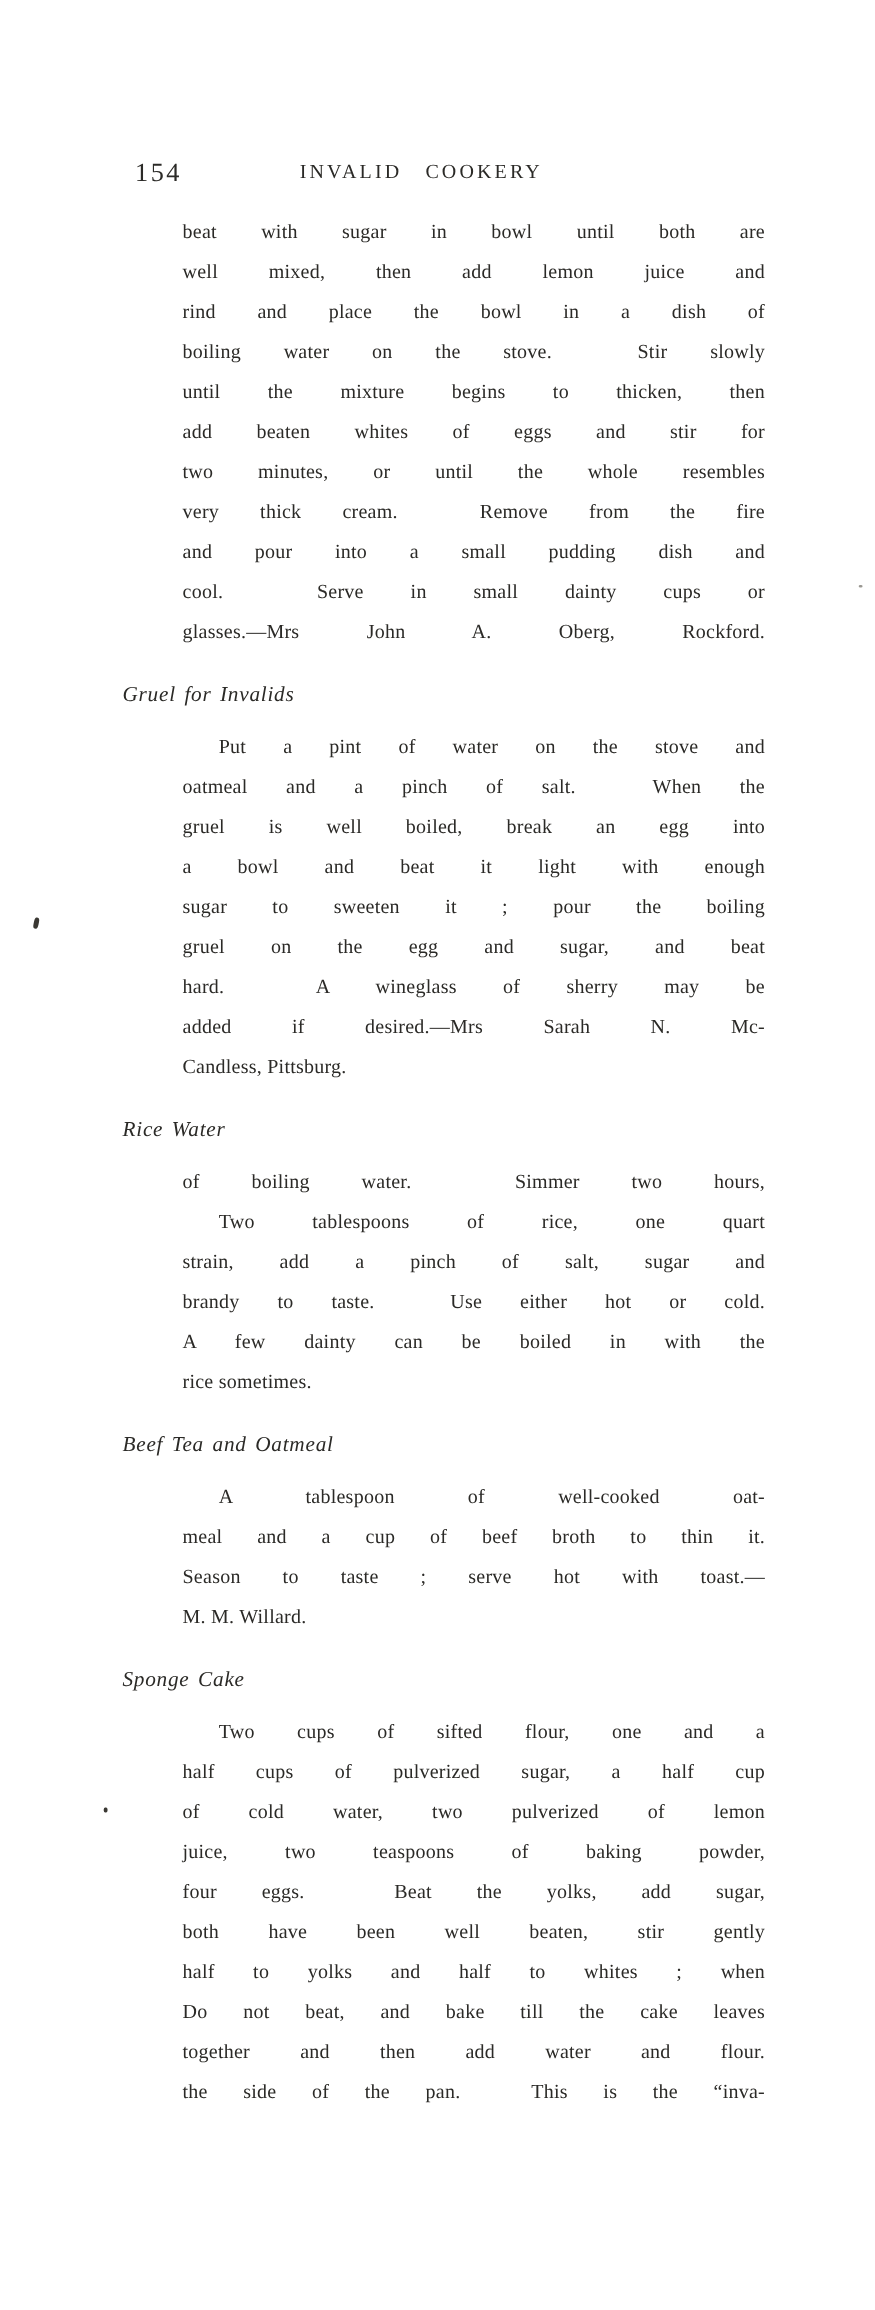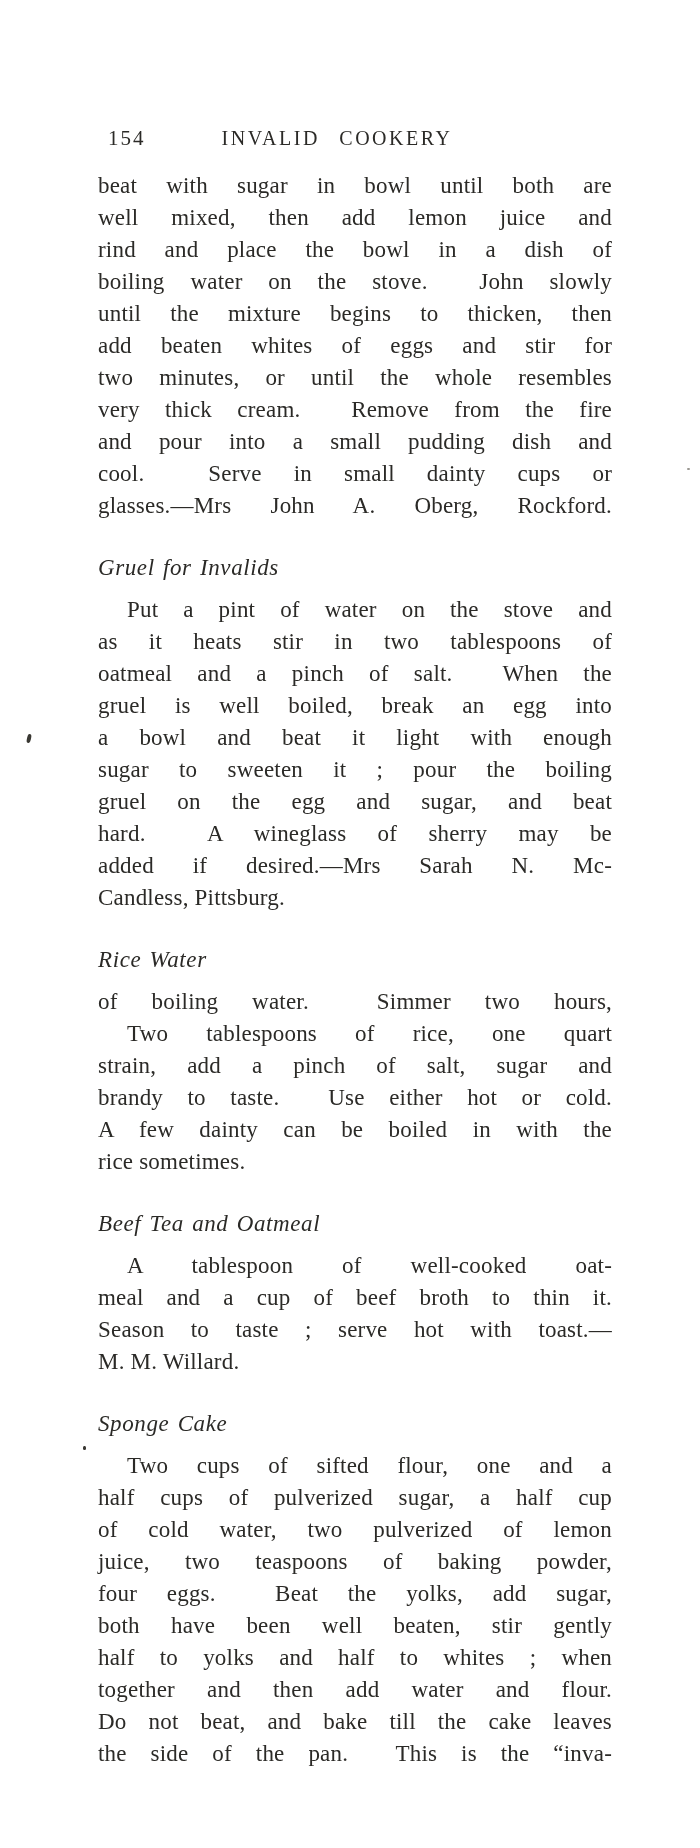--- a/index.html
+++ b/index.html
@@ -31,47 +31,48 @@
     left: 10px; top: 0;
     font-size: 21px;
     letter-spacing: 2px;
   }
   .running-title {
     display: block;
     text-align: center;
     transform: translateX(-18px);
     letter-spacing: 2.5px;
     word-spacing: 12px;
-    font-size: 20px;
+    font-size: 16px;
   }
   #content {
     margin: 20px 88px 0 98px; 
     width: 514px;
   }
   .paragraph { margin: 0; }
   .text-line {
-    font-size: 23px;
+    font-size: 16px;
     line-height: 32px;
     white-space: pre-wrap;
     letter-spacing: 0.2px;
+    margin-left: 48px;
   }
   .line-just {
     text-align: justify;
     text-align-last: justify;
   }
   .line-left {
     text-align: center;
     text-align-last: left;
   }
   .indent { text-indent: 29px; }
   .recipe-heading {
     font-style: italic;
-    font-size: 23px;
+    font-size: 17px;
     line-height: 32px;
-    margin: 30px 0 10px 0;
+    margin: 18px 0 10px 0;
     letter-spacing: 0.6px;
     word-spacing: 2px;
   }
   .speck {
     position: absolute;
     background: #3a3833;
     border-radius: 40%;
   }
   .speck-1 { left: 27px; top: 608px; width: 4px; height: 9px; transform: rotate(12deg); }
   .speck-2 { left: 83px; top: 1320px; width: 3px; height: 4px; }
@@ -84,33 +85,32 @@
   <header class="page-header">
     <span class="pagenum">154</span>
     <span class="running-title">INVALID COOKERY</span>
   </header>
 
   <div id="content">
       <div class="paragraph">
         <div class="text-line line-just">beat with sugar in bowl until both are</div>
         <div class="text-line line-just">well mixed, then add lemon juice and</div>
         <div class="text-line line-just">rind and place the bowl in a dish of</div>
-        <div class="text-line line-just">boiling water on the stove.  John slowly</div>
+        <div class="text-line line-just">boiling water on the stove.  Stir slowly</div>
         <div class="text-line line-just">until the mixture begins to thicken, then</div>
         <div class="text-line line-just">add beaten whites of eggs and stir for</div>
         <div class="text-line line-just">two minutes, or until the whole resembles</div>
         <div class="text-line line-just">very thick cream.  Remove from the fire</div>
         <div class="text-line line-just">and pour into a small pudding dish and</div>
         <div class="text-line line-just">cool.  Serve in small dainty cups or</div>
         <div class="text-line line-just">glasses.—Mrs John A. Oberg, Rockford.</div>
       </div>
       <div class="recipe-heading">Gruel for Invalids</div>
       <div class="paragraph">
         <div class="text-line line-just indent">Put a pint of water on the stove and</div>
-        <div class="text-line line-just">as it heats stir in two tablespoons of</div>
         <div class="text-line line-just">oatmeal and a pinch of salt.  When the</div>
         <div class="text-line line-just">gruel is well boiled, break an egg into</div>
         <div class="text-line line-just">a bowl and beat it light with enough</div>
         <div class="text-line line-just">sugar to sweeten it ; pour the boiling</div>
         <div class="text-line line-just">gruel on the egg and sugar, and beat</div>
         <div class="text-line line-just">hard.  A wineglass of sherry may be</div>
         <div class="text-line line-just">added if desired.—Mrs Sarah N. Mc-</div>
         <div class="text-line line-left">Candless, Pittsburg.</div>
       </div>
       <div class="recipe-heading">Rice Water</div>
@@ -131,22 +131,22 @@
       </div>
       <div class="recipe-heading">Sponge Cake</div>
       <div class="paragraph">
         <div class="text-line line-just indent">Two cups of sifted flour, one and a</div>
         <div class="text-line line-just">half cups of pulverized sugar, a half cup</div>
         <div class="text-line line-just">of cold water, two pulverized of lemon</div>
         <div class="text-line line-just">juice, two teaspoons of baking powder,</div>
         <div class="text-line line-just">four eggs.  Beat the yolks, add sugar,</div>
         <div class="text-line line-just">both have been well beaten, stir gently</div>
         <div class="text-line line-just">half to yolks and half to whites ; when</div>
+        <div class="text-line line-just">Do not beat, and bake till the cake leaves</div>
         <div class="text-line line-just">together and then add water and flour.</div>
-        <div class="text-line line-just">Do not beat, and bake till the cake leaves</div>
         <div class="text-line line-just">the side of the pan.  This is the “inva-</div>
       </div>
     </div>
 
   <div class="speck speck-1"></div>
   <div class="speck speck-2"></div>
   <div class="speck speck-3"></div>
 
 </main>
 

